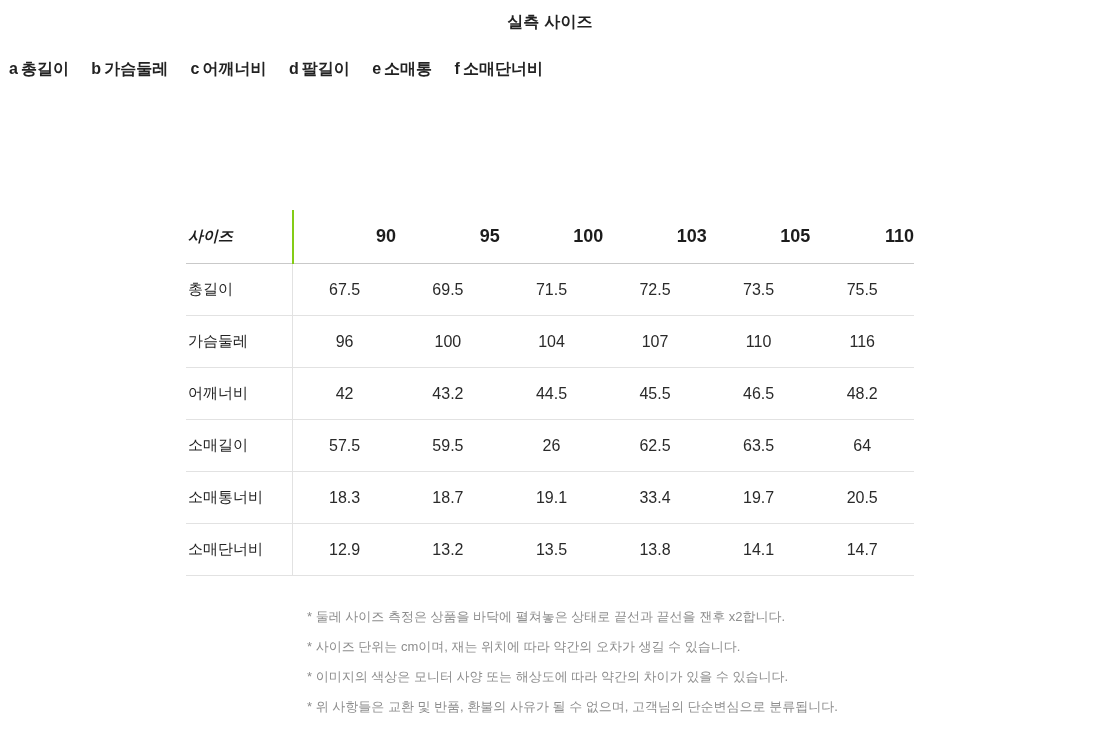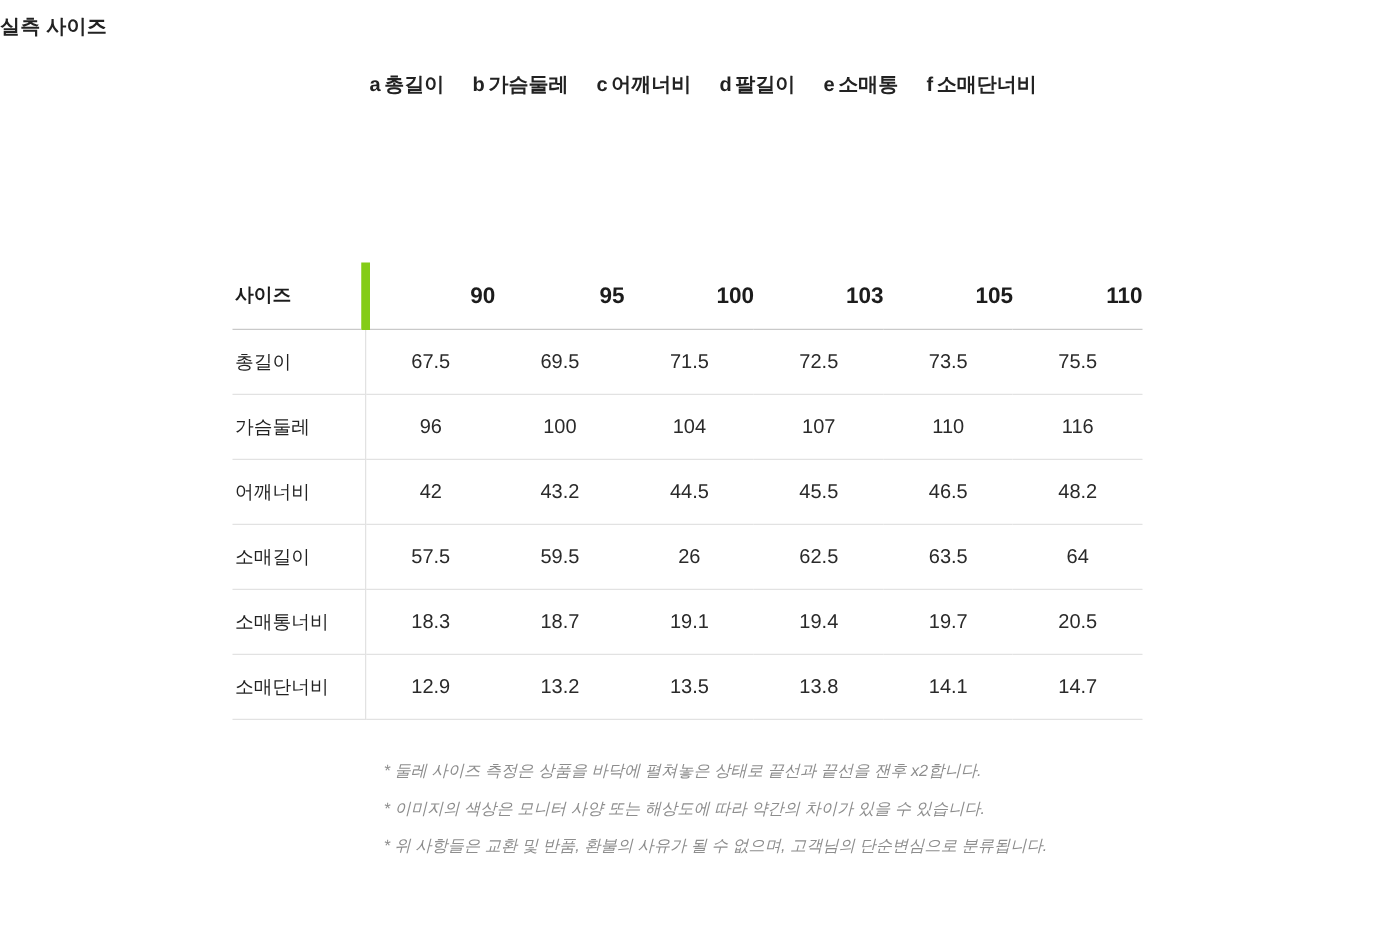--- a/index.html
+++ b/index.html
@@ -17,36 +17,35 @@
   }
 
   .page {
     position: relative;
     width: 1100px;
     height: 743px;
     box-sizing: border-box;
   }
 
   .doc-title {
+    text-align: center;
     font-size: 16px;
     font-weight: 700;
     color: #222222;
     letter-spacing: 0.2px;
     margin: 10px 0 0 0;
     line-height: 24px;
   }
 
   .legend {
-    text-align: center;
     font-size: 16px;
     font-weight: 700;
     color: #222222;
     margin: 23px 0 0 0;
     line-height: 24px;
-    padding-left: 25px;
   }
   .legend .legend-item {
     display: inline-block;
     white-space: nowrap;
     margin: 0 9px;
   }
   .legend .legend-key {
     font-weight: 700;
     margin-right: 3px;
   }
@@ -114,35 +113,35 @@
     color: #2a2a2a;
     font-size: 16px;
   }
 
   
   table.size-table th.row-head,
   table.size-table thead th.corner {
     border-right: 1px solid #e2e2e2;
   }
   table.size-table thead th.corner {
-    border-right: 7px solid #84cc16;
+    border-right: 2px solid #84cc16;
+    font-style: italic;
   }
 
   .notes {
     position: absolute;
     left: 307px;
     top: 592px;
     width: 640px;
   }
   .notes .note {
     font-size: 13px;
     color: #8d8d8d;
     line-height: 30px;
     white-space: nowrap;
-    font-style: italic;
   }
 </style>
 </head>
 <body>
 
 <div class="page">
 
   <div class="doc-title">실측 사이즈</div>
 
   <div class="legend">
@@ -223,36 +222,37 @@
           <td class="val">26</td>
           <td class="val">62.5</td>
           <td class="val">63.5</td>
           <td class="val">64</td>
         </tr>
         <tr>
           <th class="row-head">소매통너비</th>
           <td class="val">18.3</td>
           <td class="val">18.7</td>
           <td class="val">19.1</td>
-          <td class="val">19.4</td>
+          <td class="val">33.4</td>
           <td class="val">19.7</td>
           <td class="val">20.5</td>
         </tr>
         <tr>
           <th class="row-head">소매단너비</th>
           <td class="val">12.9</td>
           <td class="val">13.2</td>
           <td class="val">13.5</td>
           <td class="val">13.8</td>
           <td class="val">14.1</td>
           <td class="val">14.7</td>
         </tr>
       </tbody>
     </table>
   </div>
 
   <div class="notes">
     <div class="note">* 둘레 사이즈 측정은 상품을 바닥에 펼쳐놓은 상태로 끝선과 끝선을 잰후 x2합니다.</div>
+    <div class="note">* 사이즈 단위는 cm이며, 재는 위치에 따라 약간의 오차가 생길 수 있습니다.</div>
     <div class="note">* 이미지의 색상은 모니터 사양 또는 해상도에 따라 약간의 차이가 있을 수 있습니다.</div>
     <div class="note">* 위 사항들은 교환 및 반품, 환불의 사유가 될 수 없으며, 고객님의 단순변심으로 분류됩니다.</div>
   </div>
 
 </div>
 
 </body></html>

